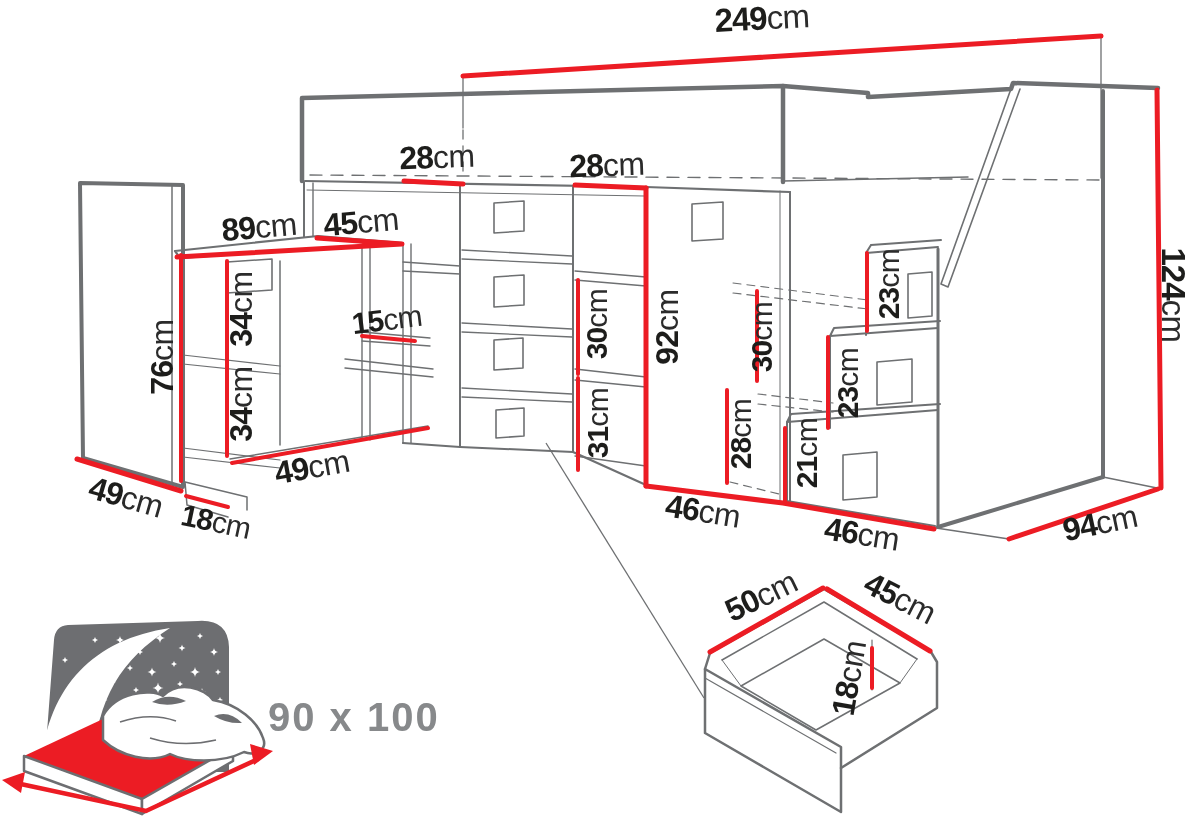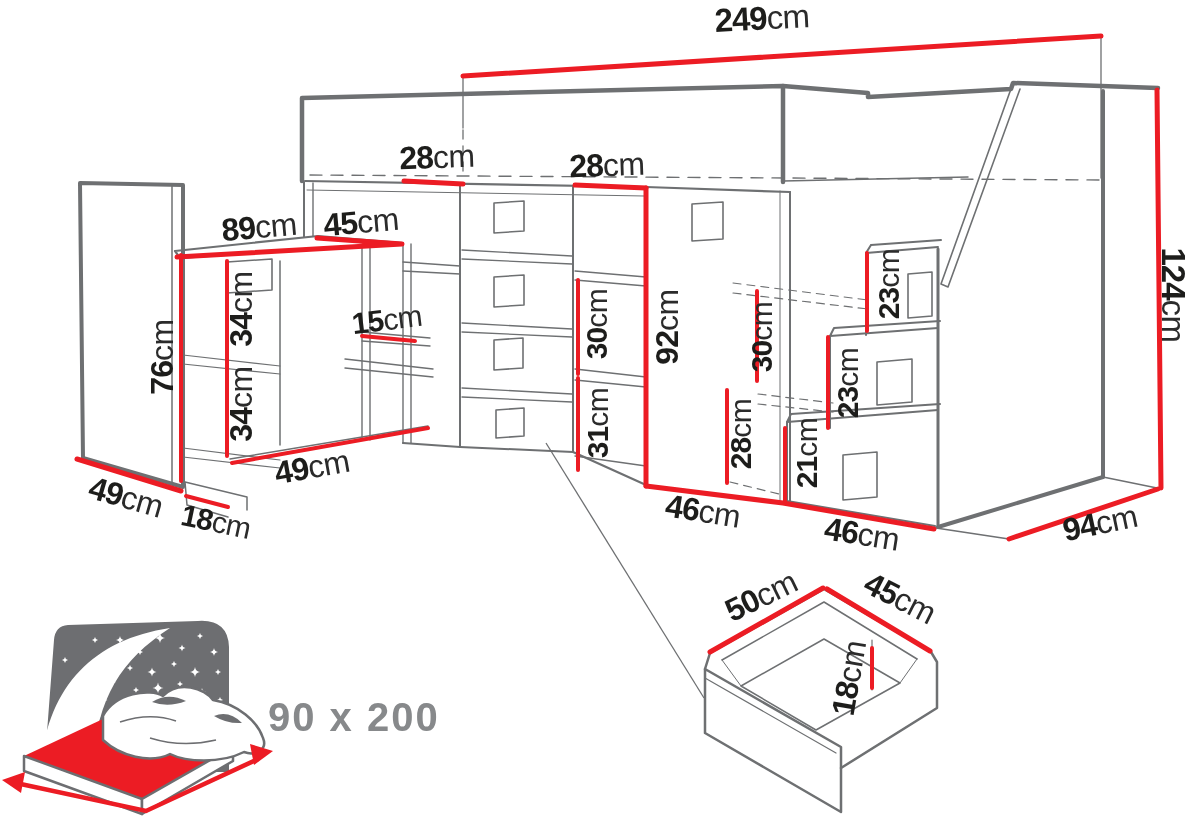--- a/index.html
+++ b/index.html
@@ -231,15 +231,15 @@
       <div class="dim" style="left: 807px; top: 453px; font-size: 30px; transform: translate(-50%, -50%) rotate(-90deg);"><span>21</span><span class="unit">cm</span></div>
       <div class="dim" style="left: 703px; top: 511px; font-size: 32px; transform: translate(-50%, -50%) rotate(9deg);"><span>46</span><span class="unit">cm</span></div>
       <div class="dim" style="left: 862px; top: 534px; font-size: 32px; transform: translate(-50%, -50%) rotate(9deg);"><span>46</span><span class="unit">cm</span></div>
       <div class="dim" style="left: 1100px; top: 523px; font-size: 32px; transform: translate(-50%, -50%) rotate(-12deg);"><span>94</span><span class="unit">cm</span></div>
       <div class="dim" style="left: 1173px; top: 295px; font-size: 33px; transform: translate(-50%, -50%) rotate(90deg);"><span>124</span><span class="unit">cm</span></div>
       <div class="dim" style="left: 761px; top: 596px; font-size: 32px; transform: translate(-50%, -50%) rotate(-26deg);"><span>50</span><span class="unit">cm</span></div>
       <div class="dim" style="left: 900px; top: 598px; font-size: 32px; transform: translate(-50%, -50%) rotate(27deg);"><span>45</span><span class="unit">cm</span></div>
       <div class="dim" style="left: 849px; top: 678px; font-size: 32px; transform: translate(-50%, -50%) rotate(-80deg);"><span>18</span><span class="unit">cm</span></div>
     </div>
 
-<div class="bed-size">90 x 200</div>
+<div class="bed-size">90 x 100</div>
 
 </div>
 
 </body></html>

